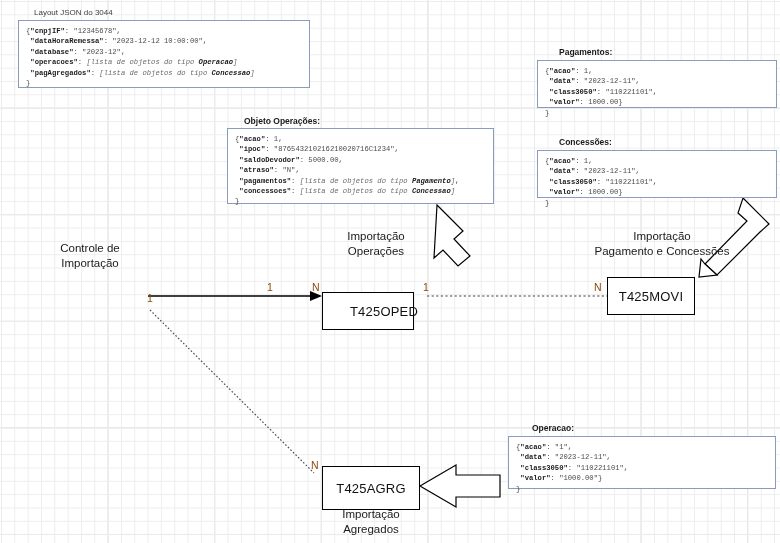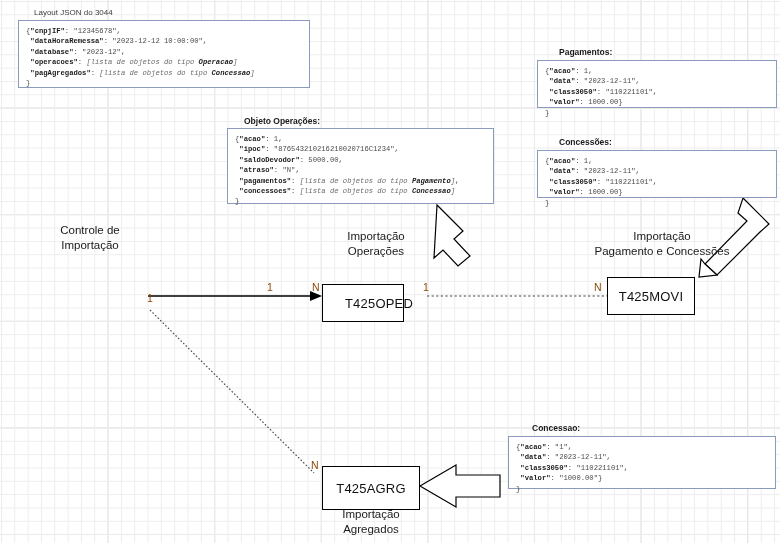--- a/index.html
+++ b/index.html
@@ -154,33 +154,33 @@
  <b>"valor"</b>: 1000.00}
 }</span></div>
 
   <div class="note-title" style="left:537px; top:137px;">Concessões:</div>
   <div class="note" style="left:537px; top:150px; width:240px; height:48px;"><span>{<b>"acao"</b>: 1,
  <b>"data"</b>: "2023-12-11",
  <b>"class3050"</b>: "110221101",
  <b>"valor"</b>: 1000.00}
 }</span></div>
 
-  <div class="note-title" style="left:510px; top:423px;">Concessao:</div>
+  <div class="note-title" style="left:510px; top:423px;">Operacao:</div>
   <div class="note" style="left:508px; top:436px; width:268px; height:53px;"><span>{<b>"acao"</b>: "1",
  <b>"data"</b>: "2023-12-11",
  <b>"class3050"</b>: "110221101",
  <b>"valor"</b>: "1000.00"}
 }</span></div>
 
-  <div class="node-caption" style="left:32px; top:223px; width:116px;text-align:center;">Controle de
+  <div class="node-caption" style="left:32px; top:241px; width:116px;text-align:center;">Controle de
 Importação</div>
 
   <div class="node-caption" style="left:321px; top:229px; width:110px;">Importação
 Operações</div>
-  <div class="node" style="left:322px; top:284px; width:82px; height:38px;padding-left:32px;">T425OPED</div>
+  <div class="node" style="left:322px; top:292px; width:92px; height:38px;padding-left:32px;">T425OPED</div>
 
   <div class="node-caption" style="left:572px; top:229px; width:180px;">Importação
 Pagamento e Concessões</div>
   <div class="node" style="left:607px; top:277px; width:88px; height:38px;">T425MOVI</div>
 
   <div class="node" style="left:322px; top:466px; width:98px; height:44px;">T425AGRG</div>
   <div class="node-caption" style="left:316px; top:507px; width:110px;">Importação
 Agregados</div>
 
   <div class="card" style="left:147px; top:292px;">1</div>

